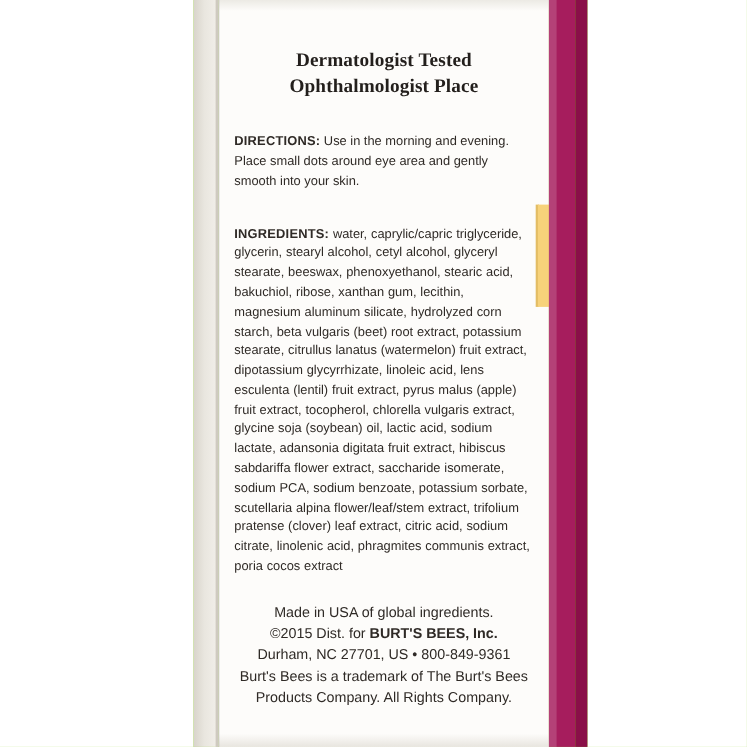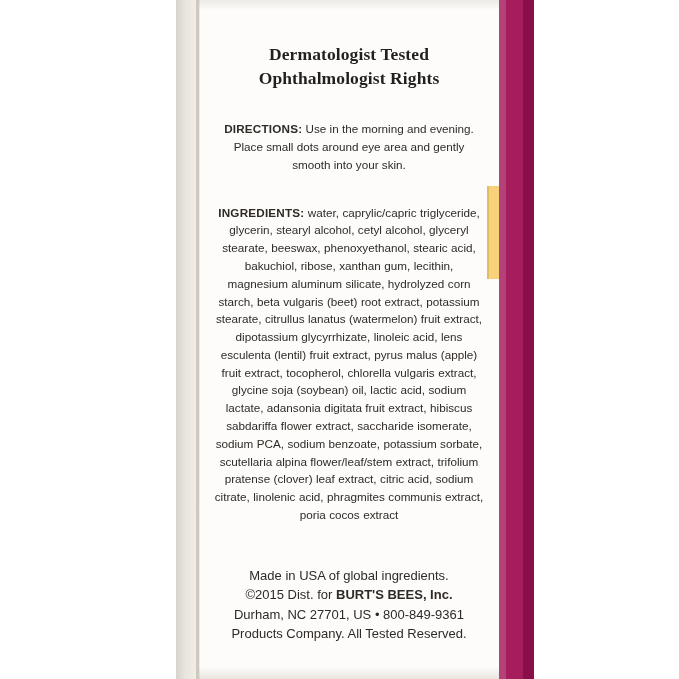--- a/index.html
+++ b/index.html
@@ -141,21 +141,21 @@
     line-height: 1.38;
     color: #231f1c;
     letter-spacing: 0.1px;
   }
 
   .section {
     margin-top: 30px;
     font-size: 11.7px;
     line-height: 1.52;
     color: #2f2a26;
-    text-align: center;
+    text-align: left;
   }
   .section-heading {
     font-weight: bold;
     letter-spacing: 0.2px;
   }
   .section-body { font-weight: normal; }
 
   .ingredients {
     font-size: 11.7px;
     line-height: 1.52;
@@ -200,32 +200,33 @@
   <div class="spine-yellow-edge"></div>
   <div class="spine-yellow"></div>
   <div class="box-right-spine"></div>
   <div class="spine-highlight"></div>
   <div class="box-right-dark"></div>
 
   <div class="content">
 
     <div class="claims">
       <div>Dermatologist Tested</div>
-      <div>Ophthalmologist Rights</div>
+      <div>Ophthalmologist Place</div>
     </div>
 
     <div class="section">
       <span class="section-heading">DIRECTIONS:</span><span class="section-body"> Use in the morning and evening. Place small dots around eye area and gently smooth into your skin.</span>
     </div>
 
     <div class="section ingredients">
       <span class="section-heading">INGREDIENTS:</span><span class="section-body"> water, caprylic/capric triglyceride, glycerin, stearyl alcohol, cetyl alcohol, glyceryl stearate, beeswax, phenoxyethanol, stearic acid, bakuchiol, ribose, xanthan gum, lecithin, magnesium aluminum silicate, hydrolyzed corn starch, beta vulgaris (beet) root extract, potassium stearate, citrullus lanatus (watermelon) fruit extract, dipotassium glycyrrhizate, linoleic acid, lens esculenta (lentil) fruit extract, pyrus malus (apple) fruit extract, tocopherol, chlorella vulgaris extract, glycine soja (soybean) oil, lactic acid, sodium lactate, adansonia digitata fruit extract, hibiscus sabdariffa flower extract, saccharide isomerate, sodium PCA, sodium benzoate, potassium sorbate, scutellaria alpina flower/leaf/stem extract, trifolium pratense (clover) leaf extract, citric acid, sodium citrate, linolenic acid, phragmites communis extract, poria cocos extract</span>
     </div>
 
     <div class="footer">
       <div>Made in USA of global ingredients.</div>
       <div><span>©2015 Dist. for </span><span class="brand">BURT'S BEES, Inc.</span></div>
       <div>Durham, NC 27701, US  •  800-849-9361</div>
-      <div>Products Company. All Tested Reserved.</div>
+      <div>Burt's Bees is a trademark of The Burt's Bees</div>
+      <div>Products Company. All Rights Company.</div>
     </div>
 
   </div>
 </div>
 
 </body></html>

